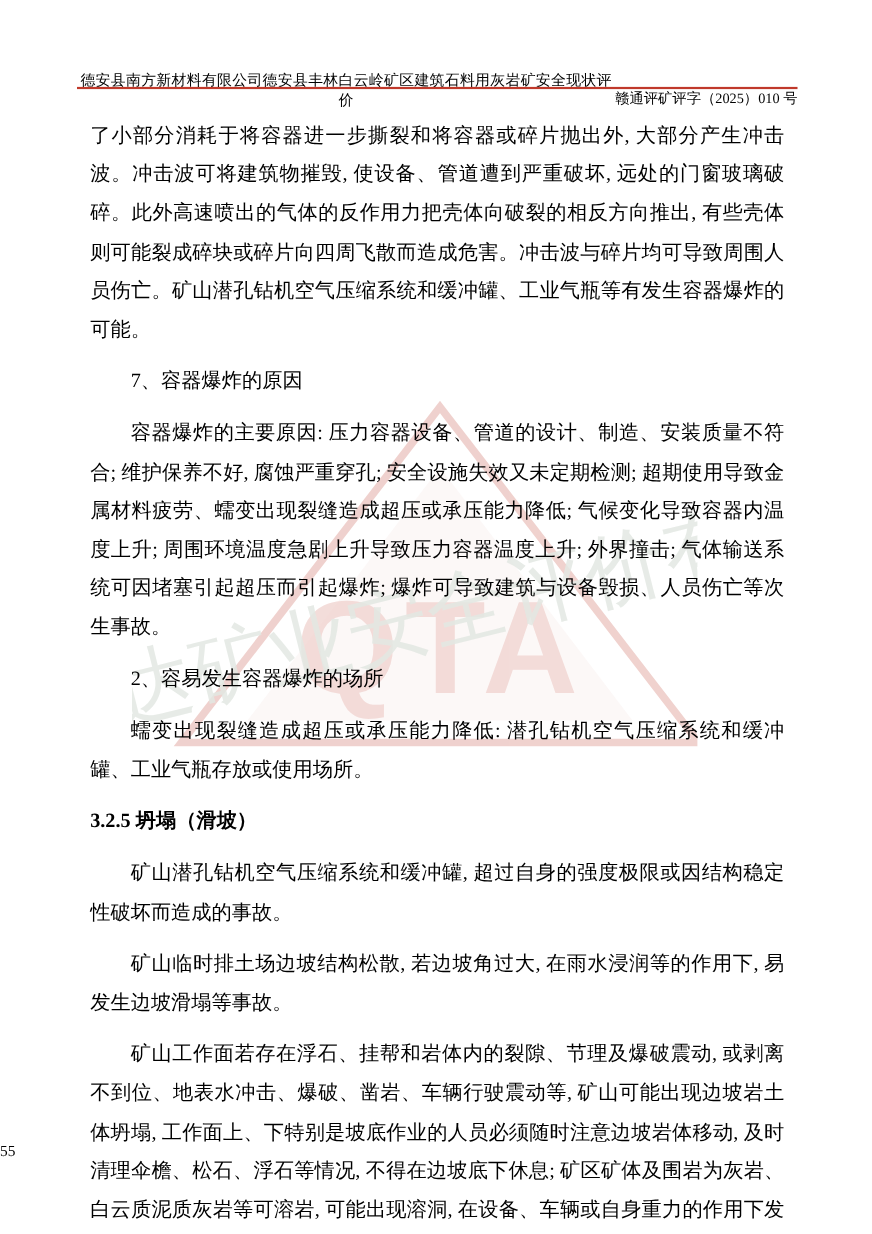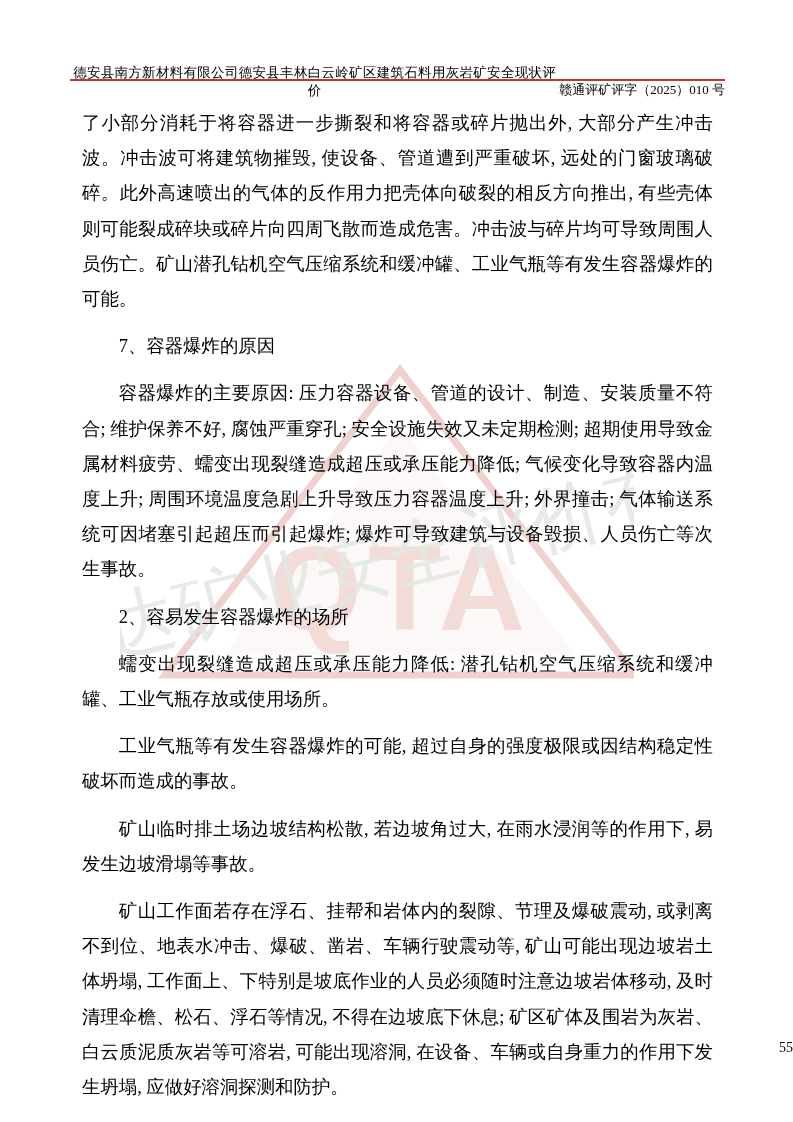--- a/index.html
+++ b/index.html
@@ -92,21 +92,21 @@
     height: 380px;
     opacity: 0.40;
   }
 
   
   .page-number {
     position: absolute;
     left: 0;
     top: 1040px;
     width: 793px;
-    text-align: right;
+    text-align: left;
     font-size: 14px;
     color: #000;
   }
 </style>
 </head>
 <body>
 
 <div class="page">
 
   <div class="header">
@@ -129,20 +129,21 @@
       </svg>
     </div>
   </div>
 
   <div class="content">
     <p>了小部分消耗于将容器进一步撕裂和将容器或碎片抛出外, 大部分产生冲击波。冲击波可将建筑物摧毁, 使设备、管道遭到严重破坏, 远处的门窗玻璃破碎。此外高速喷出的气体的反作用力把壳体向破裂的相反方向推出, 有些壳体则可能裂成碎块或碎片向四周飞散而造成危害。冲击波与碎片均可导致周围人员伤亡。矿山潜孔钻机空气压缩系统和缓冲罐、工业气瓶等有发生容器爆炸的可能。</p>
     <p class="indent">7、容器爆炸的原因</p>
     <p class="indent">容器爆炸的主要原因: 压力容器设备、管道的设计、制造、安装质量不符合; 维护保养不好, 腐蚀严重穿孔; 安全设施失效又未定期检测; 超期使用导致金属材料疲劳、蠕变出现裂缝造成超压或承压能力降低; 气候变化导致容器内温度上升; 周围环境温度急剧上升导致压力容器温度上升; 外界撞击; 气体输送系统可因堵塞引起超压而引起爆炸; 爆炸可导致建筑与设备毁损、人员伤亡等次生事故。</p>
     <p class="indent">2、容易发生容器爆炸的场所</p>
     <p class="indent">蠕变出现裂缝造成超压或承压能力降低: 潜孔钻机空气压缩系统和缓冲罐、工业气瓶存放或使用场所。</p>
-    <p class="indent">工业气瓶等有发生容器爆炸的可能, 超过自身的强度极限或因结构稳定性破坏而造成的事故。</p>
+    <p class="heading">3.2.5 坍塌（滑坡）</p>
+    <p class="indent">矿山潜孔钻机空气压缩系统和缓冲罐, 超过自身的强度极限或因结构稳定性破坏而造成的事故。</p>
     <p class="indent">矿山临时排土场边坡结构松散, 若边坡角过大, 在雨水浸润等的作用下, 易发生边坡滑塌等事故。</p>
     <p class="indent">矿山工作面若存在浮石、挂帮和岩体内的裂隙、节理及爆破震动, 或剥离不到位、地表水冲击、爆破、凿岩、车辆行驶震动等, 矿山可能出现边坡岩土体坍塌, 工作面上、下特别是坡底作业的人员必须随时注意边坡岩体移动, 及时清理伞檐、松石、浮石等情况, 不得在边坡底下休息; 矿区矿体及围岩为灰岩、白云质泥质灰岩等可溶岩, 可能出现溶洞, 在设备、车辆或自身重力的作用下发生坍塌, 应做好溶洞探测和防护。</p>
   </div>
 
   <div class="page-number">55</div>
 
 </div>
 
 </body></html>

